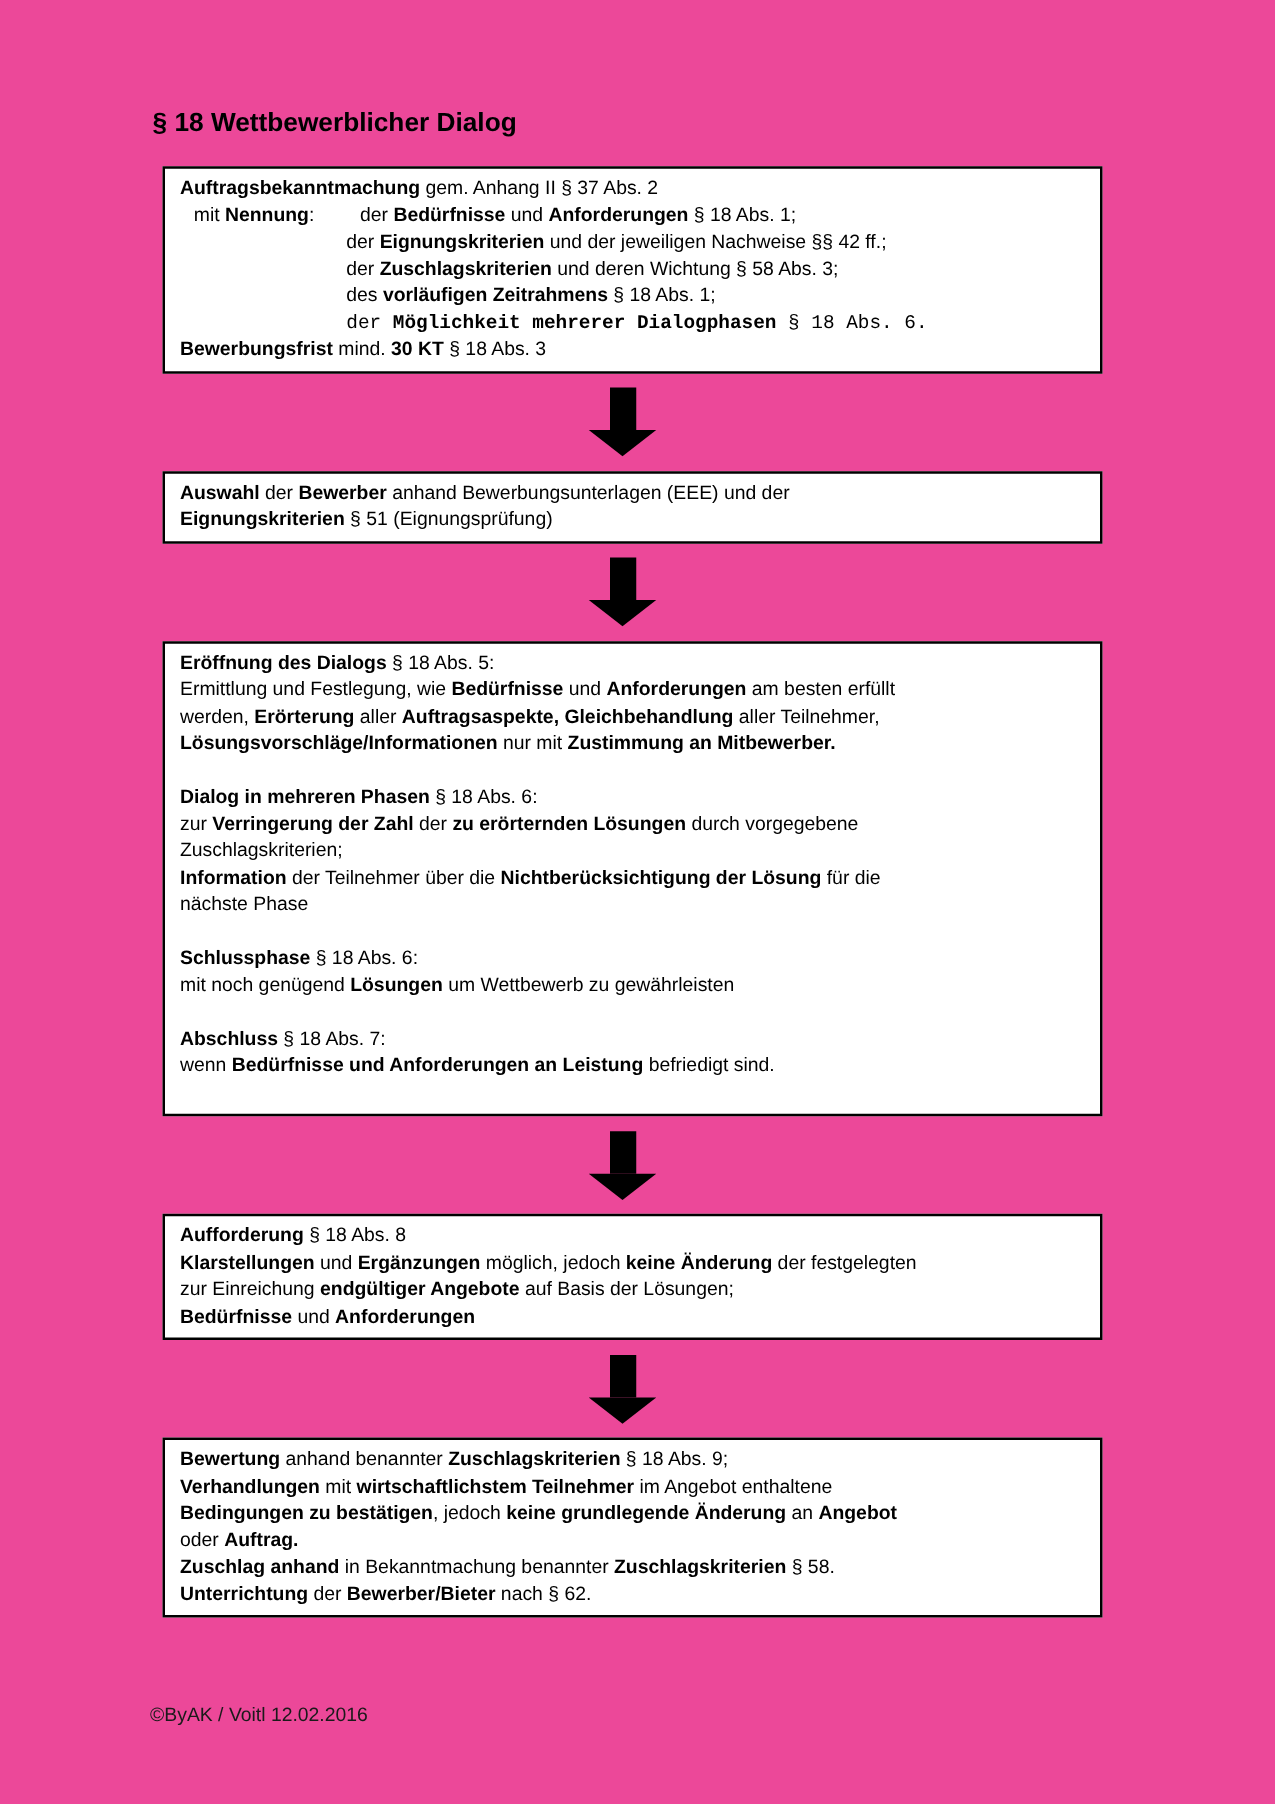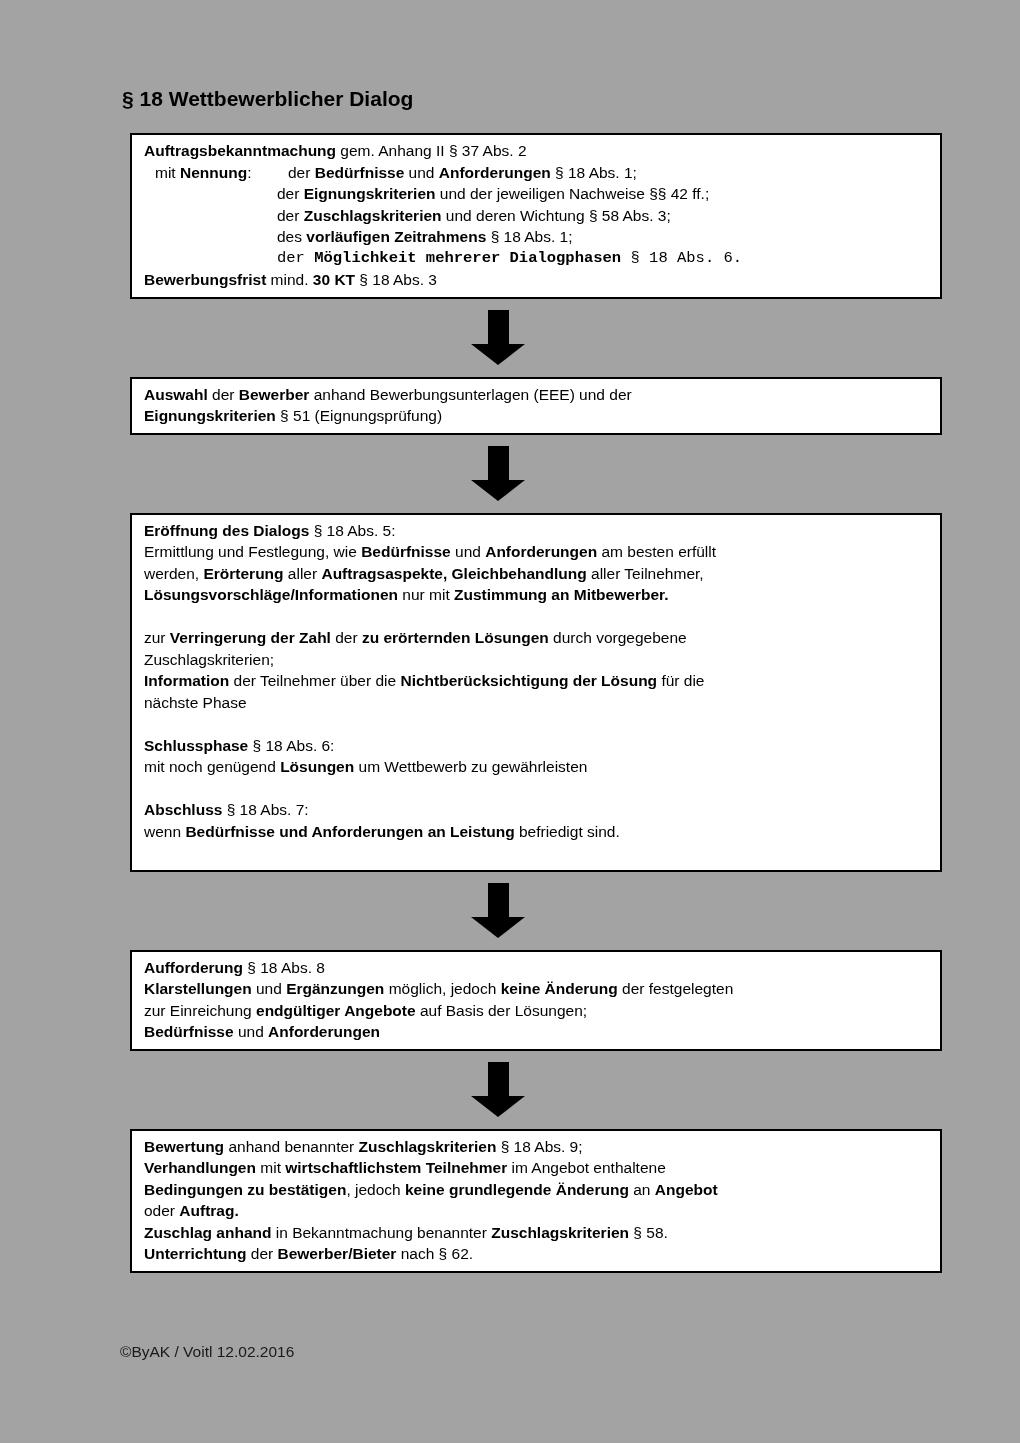--- a/index.html
+++ b/index.html
@@ -6,37 +6,37 @@
   body {
     width: 1020px; height: 1443px;
     background: #ffffff;
     color: #000000;
     font-family: "Liberation Sans", sans-serif;
   }
   .page {
     position: relative;
     width: 1020px; height: 1443px;
     overflow: hidden;
-    background: #a3a3a3;
+    background: #ec4899;
   }
   .content {
     position: absolute;
     left: 122px; top: 86px;
     width: 780px;
   }
   .doc-title {
     font-size: 21px;
     font-weight: bold;
     line-height: 26px;
     margin: 0 0 21px 0;
     letter-spacing: 0;
   }
   .flow-box {
     box-sizing: border-box;
-    width: 812px;
+    width: 752px;
     margin-left: 8px;
     border: 2px solid #000000;
     background: #ffffff;
     padding: 5px 12px 6px 12px;
     font-size: 15.5px;
     line-height: 21.5px;
   }
   .line {
     position: relative;
     min-height: 21.5px;
@@ -111,20 +111,21 @@
         <div class="head"></div>
       </div>
     </div>
 
     <div class="flow-box">
         <div class="line"><b>Eröffnung des Dialogs</b><span> § 18 Abs. 5:</span></div>
         <div class="line"><span>Ermittlung und Festlegung, wie </span><b>Bedürfnisse</b><span> und </span><b>Anforderungen</b><span> am besten erfüllt</span></div>
         <div class="line"><span>werden, </span><b>Erörterung</b><span> aller </span><b>Auftragsaspekte, Gleichbehandlung</b><span> aller Teilnehmer,</span></div>
         <div class="line"><b>Lösungsvorschläge/Informationen</b><span> nur mit </span><b>Zustimmung an Mitbewerber.</b></div>
         <div class="line"></div>
+        <div class="line"><b>Dialog in mehreren Phasen</b><span> § 18 Abs. 6:</span></div>
         <div class="line"><span>zur </span><b>Verringerung der Zahl</b><span> der </span><b>zu erörternden Lösungen</b><span> durch vorgegebene</span></div>
         <div class="line"><span>Zuschlagskriterien;</span></div>
         <div class="line"><b>Information</b><span> der Teilnehmer über die </span><b>Nichtberücksichtigung der Lösung</b><span> für die</span></div>
         <div class="line"><span>nächste Phase</span></div>
         <div class="line"></div>
         <div class="line"><b>Schlussphase</b><span> § 18 Abs. 6:</span></div>
         <div class="line"><span>mit noch genügend </span><b>Lösungen</b><span> um Wettbewerb zu gewährleisten</span></div>
         <div class="line"></div>
         <div class="line"><b>Abschluss</b><span> § 18 Abs. 7:</span></div>
         <div class="line"><span>wenn </span><b>Bedürfnisse und Anforderungen an Leistung</b><span> befriedigt sind.</span></div>

